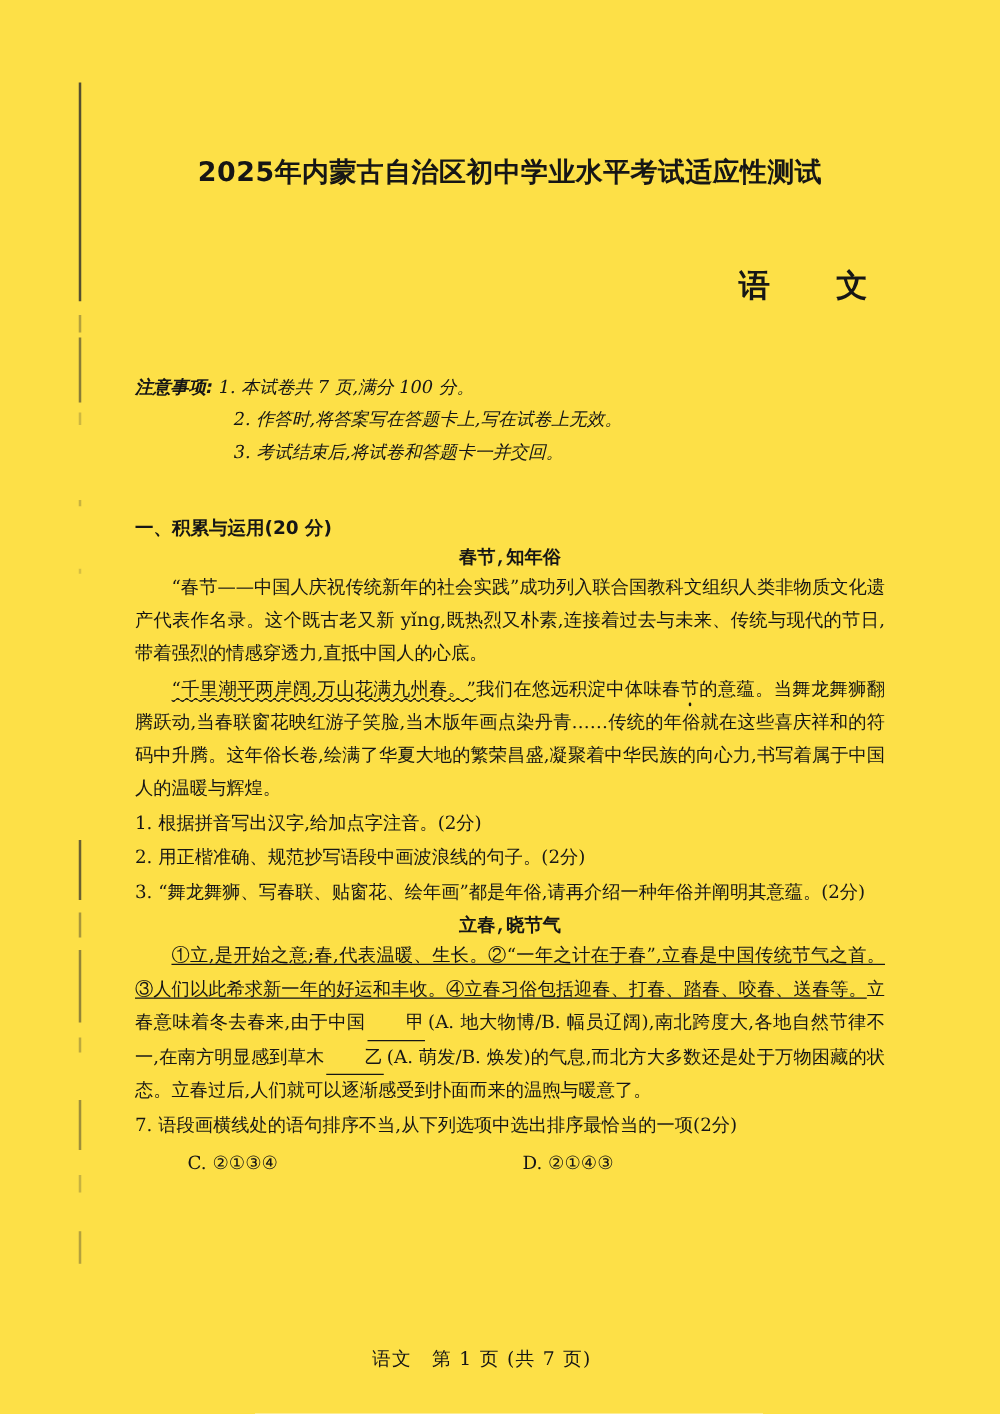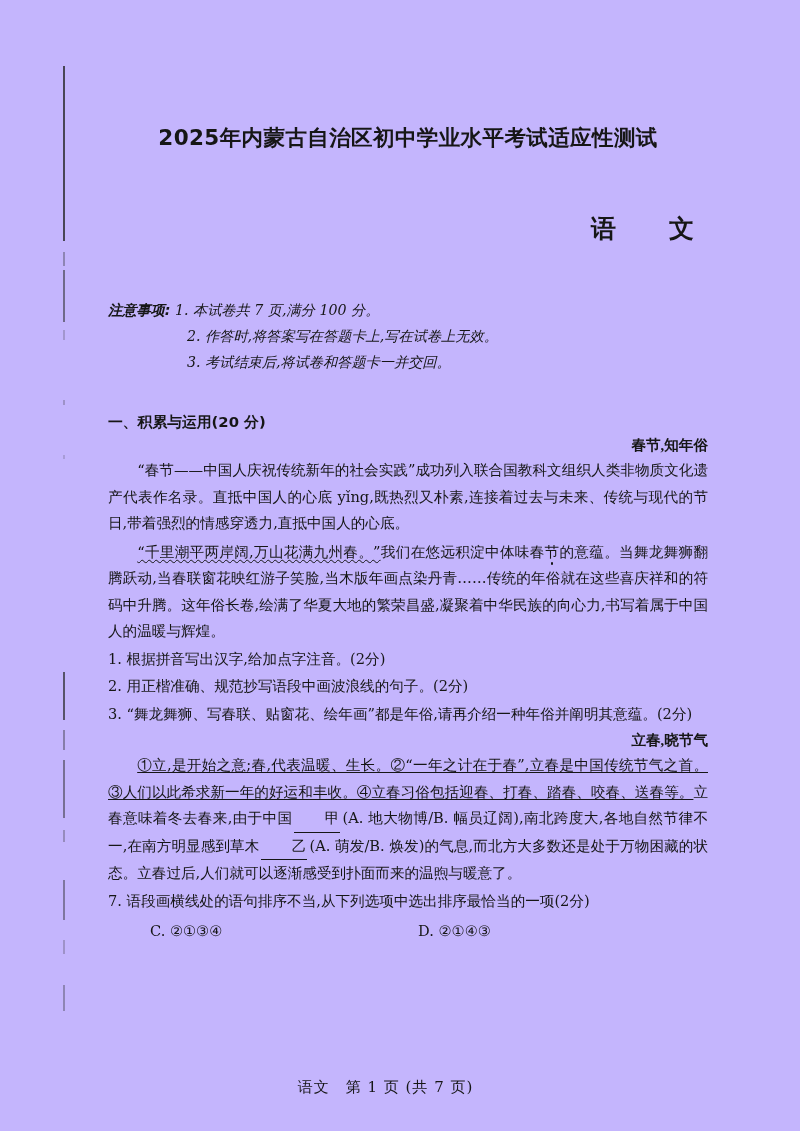--- a/index.html
+++ b/index.html
@@ -14,21 +14,21 @@
     font-family: "DejaVu Serif", "Liberation Serif", serif;
     color: #161616;
     overflow: hidden;
   }
 
   .page {
     position: absolute;
     left: 0; top: 0;
     width: 800px;
     height: 1131px;
-    background: #c4b5fd;
+    background: #fde047;
   }
 
   
   .scan-strip {
     position: absolute;
     background: #2a2a2a;
     opacity: .72;
   }
   .scan-strip.s1 { left: 63px; top: 66px;  width: 2px; height: 175px; opacity:.80; }
   .scan-strip.s2 { left: 63px; top: 252px; width: 2px; height: 14px;  opacity:.35; }
@@ -94,23 +94,23 @@
   .para {
     font-size: 14.6px;
     line-height: 26.5px;
     text-align: justify;
     text-justify: inter-ideograph;
     margin-top: 2px;
   }
   .para.ind { text-indent: 2em; }
 
   .center-head {
-    text-align: right;
-    font-weight: bold;
-    font-family: Liberation Serif, serif;
+    text-align: center;
+    font-weight: bold;
+    font-family: Liberation Mono, monospace;
     font-size: 14.6px;
     margin-top: 4px;
     margin-bottom: 1px;
   }
 
   .q {
     font-size: 14.6px;
     line-height: 26.5px;
     margin-top: 1px;
   }
@@ -200,21 +200,21 @@
         <span>3. 考试结束后,将试卷和答题卡一并交回。</span>
       </div>
     </div>
 
     <div class="section-head">一、积累与运用(20 分)</div>
 
 
     <div class="center-head">春节,知年俗</div>
 
     <div class="para ind">
-      <span>“春节——中国人庆祝传统新年的社会实践”成功列入联合国教科文组织人类非物质文化遗产代表作名录。直抵中国人的心底 </span><span>yǐng</span><span>,既热烈又朴素,连接着过去与未来、传统与现代的节日,带着强烈的情感穿透力,直抵中国人的心底。</span>
+      <span>“春节——中国人庆祝传统新年的社会实践”成功列入联合国教科文组织人类非物质文化遗产代表作名录。这个既古老又新 </span><span>yǐng</span><span>,既热烈又朴素,连接着过去与未来、传统与现代的节日,带着强烈的情感穿透力,直抵中国人的心底。</span>
     </div>
 
     <div class="para ind">
       <span class="wavy">“千里潮平两岸阔,万山花满九州春。”</span><span>我们在悠远积淀中体味春</span><span class="dotted-em">节</span><span>的意蕴。当舞龙舞狮翻腾跃动,当春联窗花映红游子笑脸,当木版年画点染丹青……传统的年俗就在这些喜庆祥和的符码中升腾。这年俗长卷,绘满了华夏大地的繁荣昌盛,凝聚着中华民族的向心力,书写着属于中国人的温暖与辉煌。</span>
     </div>
 
     <div class="q">1. 根据拼音写出汉字,给加点字注音。(2分)</div>
     <div class="q">2. 用正楷准确、规范抄写语段中画波浪线的句子。(2分)</div>
     <div class="q">3. “舞龙舞狮、写春联、贴窗花、绘年画”都是年俗,请再介绍一种年俗并阐明其意蕴。(2分)</div>
 

